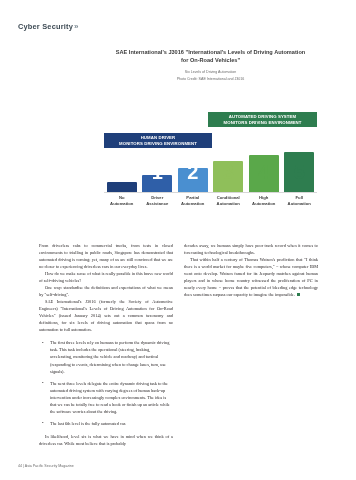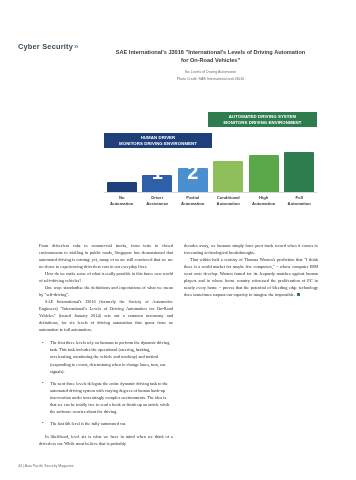--- a/index.html
+++ b/index.html
@@ -25,21 +25,20 @@
   
   .running-head {
     position: absolute;
     top: 22px;
     left: 18px;
     font-family: "Liberation Sans", sans-serif;
     font-size: 7.4px;
     font-weight: bold;
     color: #3d4a54;
     letter-spacing: 0.2px;
-    margin-top: 20px;
   }
   .running-head .chev {
     color: #7c8a93;
     font-size: 8px;
     margin-left: 1px;
   }
 
   
   .figure {
     position: absolute;

